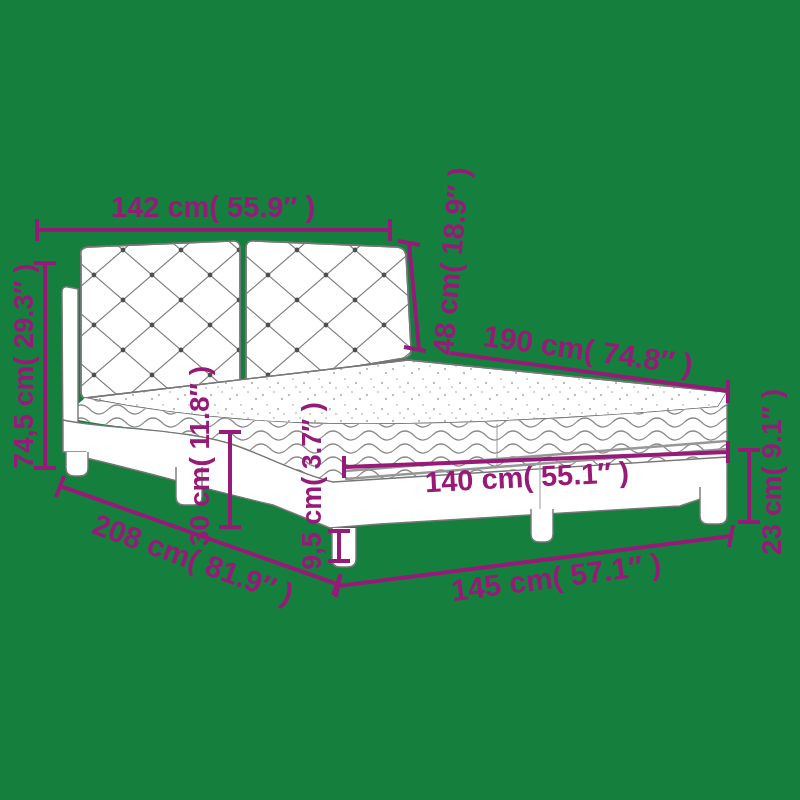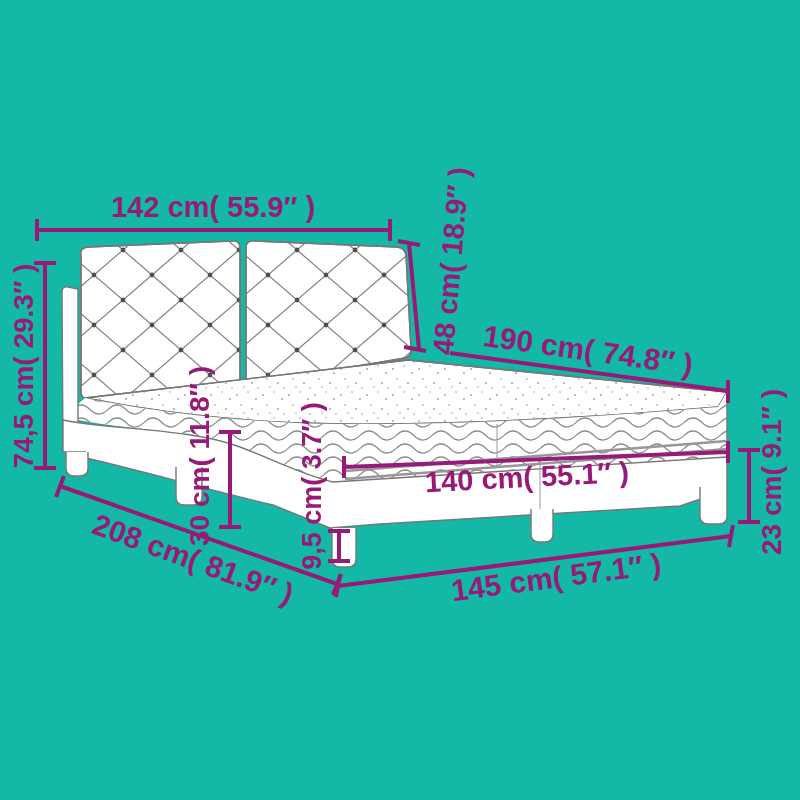--- a/index.html
+++ b/index.html
@@ -1,16 +1,16 @@
 <!DOCTYPE html>
 <html><head>
 <meta charset="utf-8">
 <style>
   html,body{margin:0;padding:0;background:#fff;}
-  .canvas{width:800px;height:800px;background:#14b8a6;position:relative;overflow:hidden;
+  .canvas{width:800px;height:800px;background:#15803d;position:relative;overflow:hidden;
           font-family:"Liberation Sans", sans-serif;}
   svg{display:block;}
   .art{stroke:#777;stroke-width:1.4;fill:none;stroke-linejoin:round;stroke-linecap:round;}
   .artfill{fill:#fff;stroke:#777;stroke-width:1.4;stroke-linejoin:round;}
   .seam{stroke:#979797;stroke-width:2.6;fill:none;}
   .thinseam{stroke:#9a9a9a;stroke-width:1;fill:none;}
   .dim{stroke:#981a78;stroke-width:4;fill:none;stroke-linecap:butt;}
   .dimlabel{fill:#981a78;font-weight:bold;font-family:"Liberation Sans",sans-serif;}
 </style>
 </head>

